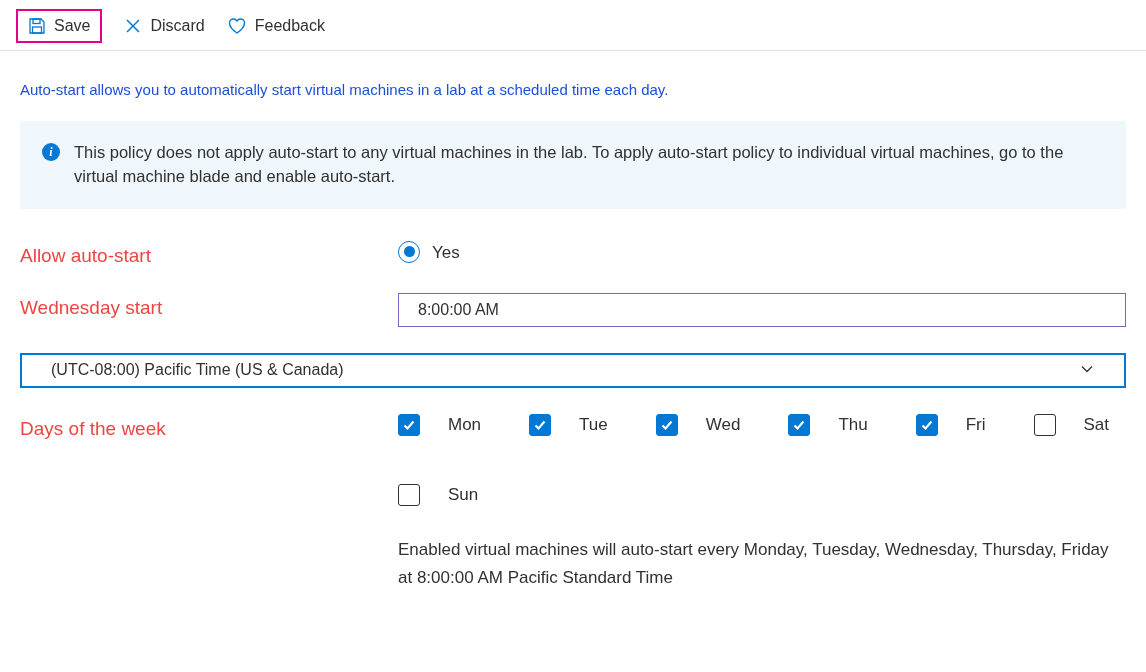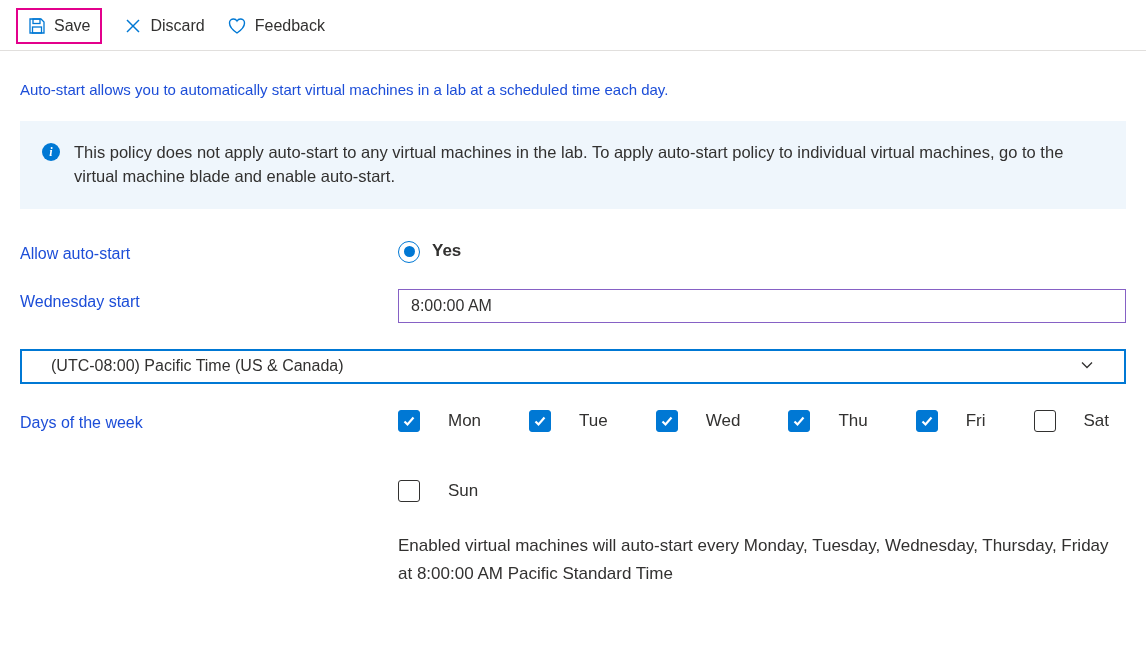--- a/index.html
+++ b/index.html
@@ -6,20 +6,21 @@
   body {
     margin: 0;
     font-family: "Segoe UI", -apple-system, BlinkMacSystemFont, sans-serif;
     font-size: 14px;
     color: #323130;
     background: #fff;
     width: 1146px;
   }
   .toolbar {
     display: flex;
+    align-items: center;
     padding: 16px 20px 14px 18px;
     border-bottom: 1px solid #e1dfdd;
     gap: 22px;
   }
   .toolbar-btn {
     display: flex;
     align-items: center;
     gap: 8px;
     cursor: pointer;
     color: #323130;
@@ -50,42 +51,42 @@
   }
   .info-text { font-size: 16.5px; line-height: 1.45; color:#323130; }
   .form-row {
     display: flex;
     align-items: flex-start;
     margin-bottom: 26px;
   }
   .form-label {
     width: 378px;
     flex-shrink: 0;
-    font-size: 16px;
-    color: #1d4ed8;
+    font-size: 19px;
+    color: #ef4444;
     padding-top: 4px;
   }
   .form-control { flex: 1; }
   .radio-group { display: flex; flex-direction: column; gap: 10px; }
-  .radio-item { display: flex; align-items: flex-start; gap: 12px; cursor: pointer; font-weight: bold; }
+  .radio-item { display: flex; align-items: flex-end; gap: 12px; cursor: pointer; }
   .radio-outer {
     width: 22px; height: 22px; border-radius: 50%;
     border: 1.5px solid #323130;
     display: flex; align-items: center; justify-content: center;
   }
   .radio-item.selected .radio-outer { border-color: #0078d4; }
   .radio-inner {
     width: 11px; height: 11px; border-radius: 50%;
     background: #0078d4; display: none;
   }
   .radio-item.selected .radio-inner { display: block; }
   .radio-label { font-size: 17px; }
   .text-input {
     width: 100%;
-    padding: 7px 12px;
+    padding: 7px 19px;
     font-size: 16px;
     border: 1px solid #8661c5;
     font-family: inherit;
     color: #323130;
   }
   .select-wrap {
     border: 2px solid #0078d4;
     display: flex;
     align-items: center;
     padding: 6px 29px;

